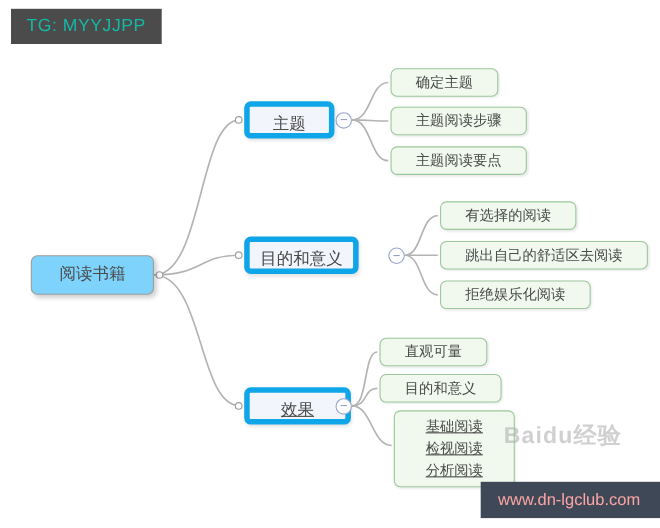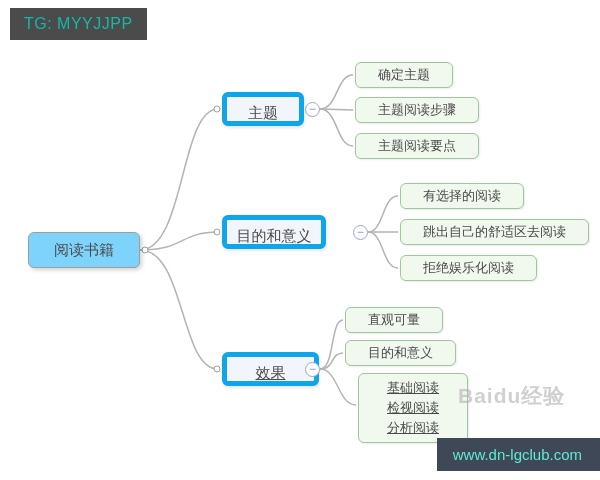--- a/index.html
+++ b/index.html
@@ -24,21 +24,21 @@
     background: #4b4b4b;
     color: #14b8a6;
     font-size: 16px;
     padding: 7px 14px;
     letter-spacing: 0.5px;
   }
   .site-badge {
     position: absolute;
     right: 0; top: 438px;
     background: #3f4856;
-    color: #5eead4;
+    color: #fca5a5;
     font-size: 15px;
     padding: 8px 18px 8px 16px;
   }
   .node {
     position: absolute;
     text-align: center;
     color: #4a4a4a;
     border-radius: 6px;
     white-space: nowrap;
   }

